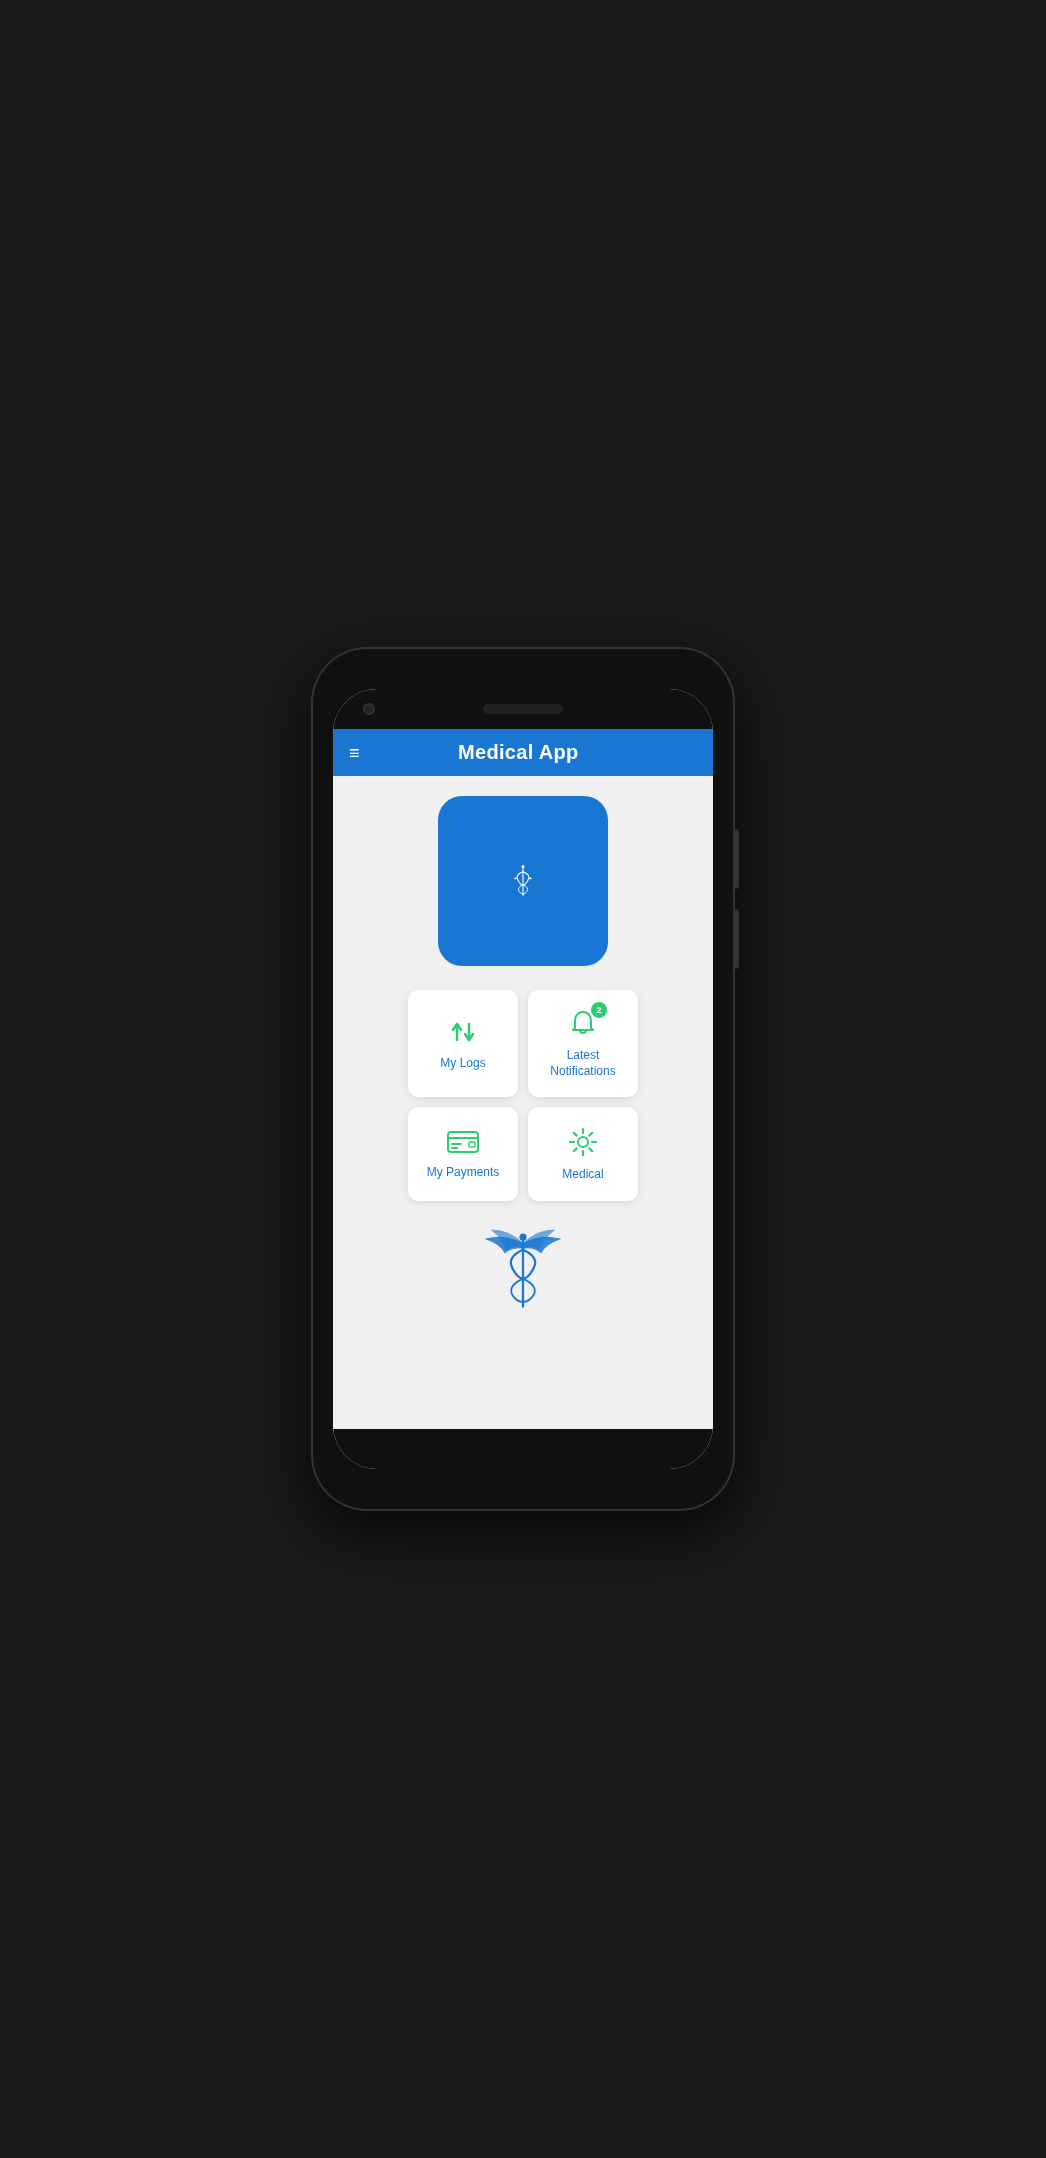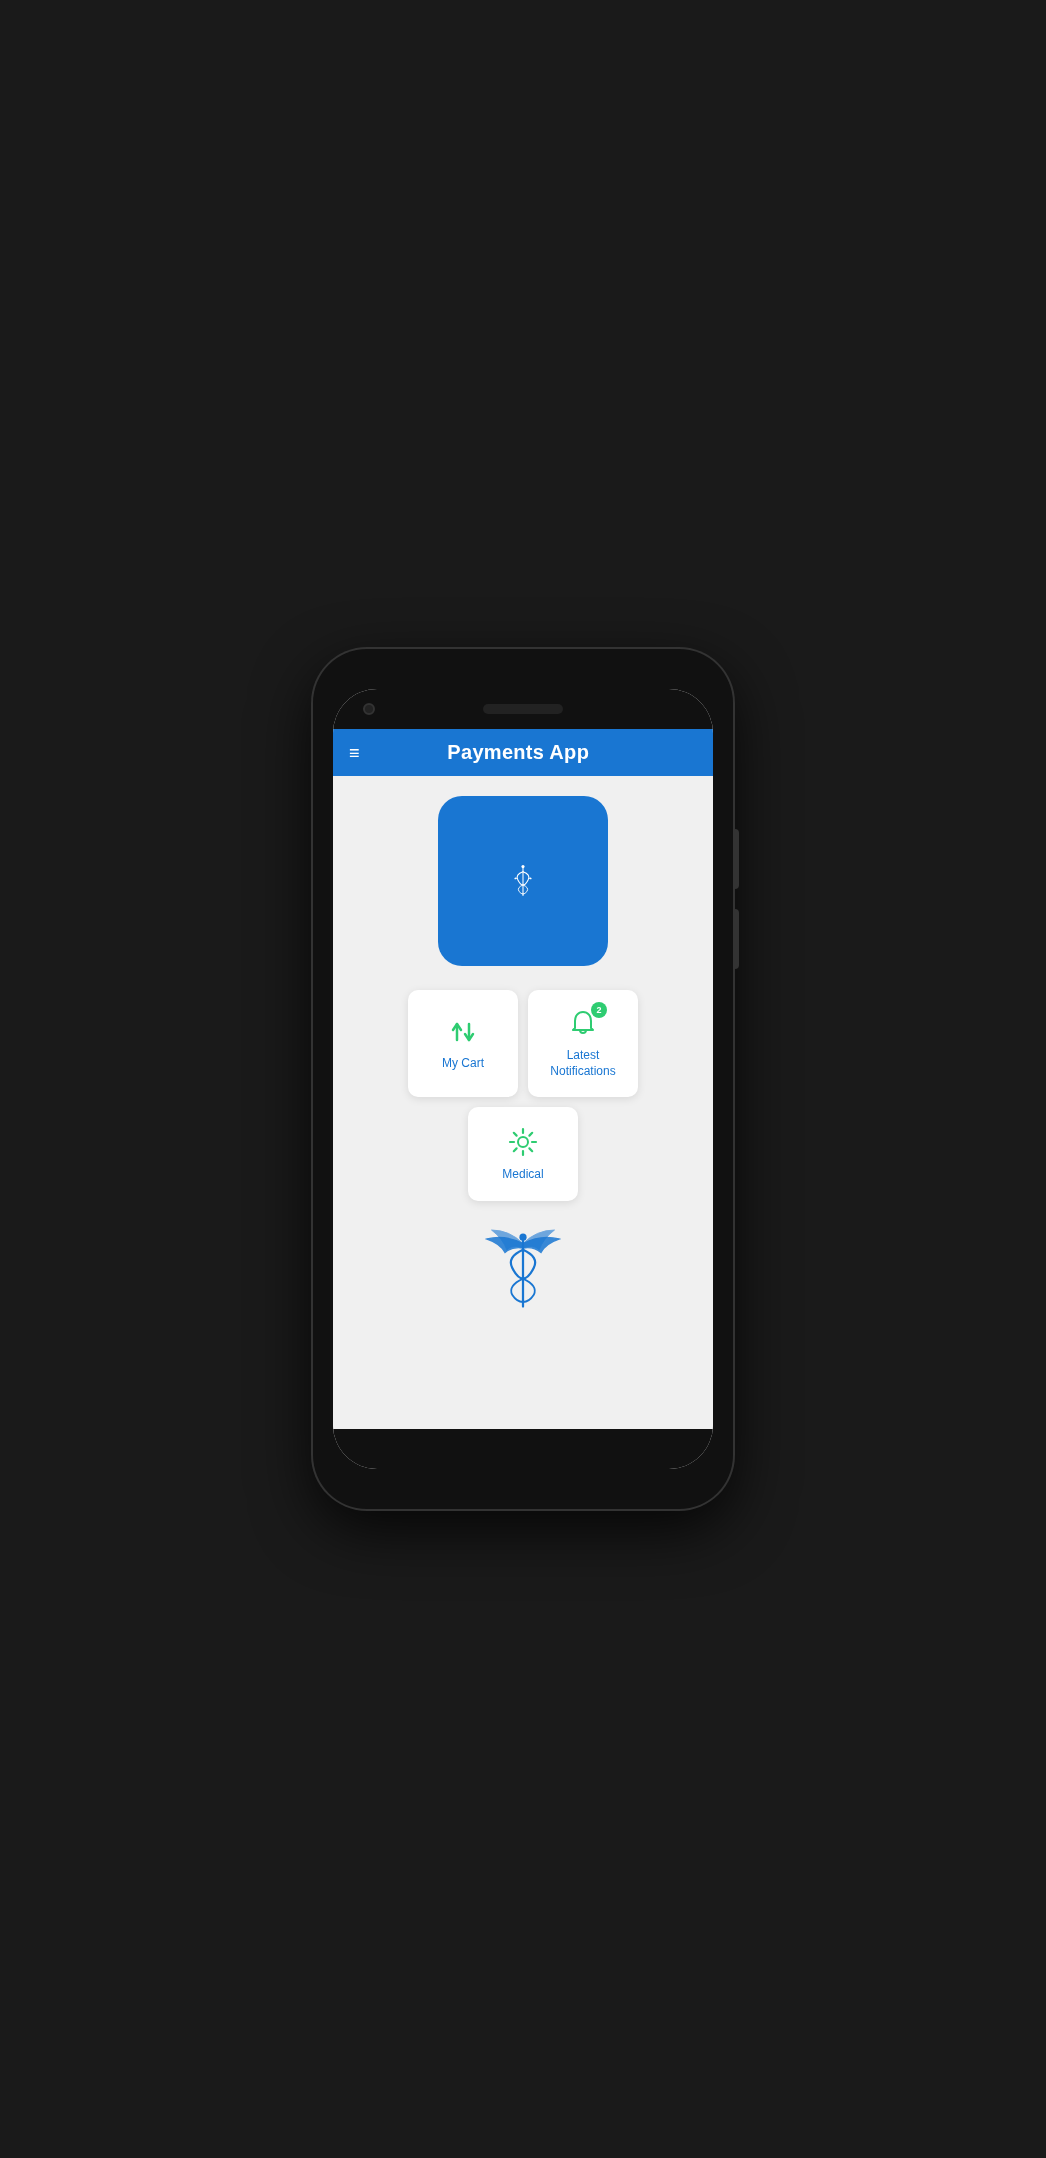--- a/index.html
+++ b/index.html
@@ -232,21 +232,21 @@
 <div class="phone-outer">
   <div class="phone-inner">
 
     <div class="phone-top">
       <div class="camera"></div>
       <div class="speaker"></div>
     </div>
 
     <div class="app-header">
       <div class="hamburger-icon">≡</div>
-      <div class="header-title">Payments App</div>
+      <div class="header-title">Medical App</div>
     </div>
 
     <div class="app-content">
 
       <div class="logo-container">
         <svg class="icon-svg" viewBox="0 0 100 130" fill="none" xmlns="http://www.w3.org/2000/svg" width="90" height="110">
 
           <line x1="50" y1="10" x2="50" y2="120" stroke="white" stroke-width="4" stroke-linecap="round"></line>
 
           <circle cx="50" cy="10" r="6" fill="white"></circle>
@@ -270,38 +270,50 @@
 
           <div class="menu-card">
             <div class="menu-icon">
               <svg width="32" height="32" viewBox="0 0 32 32" fill="none" xmlns="http://www.w3.org/2000/svg">
                 <line x1="10" y1="24" x2="10" y2="8" stroke="#2ecc71" stroke-width="2.5" stroke-linecap="round"></line>
                 <polyline points="6,14 10,8 14,14" fill="none" stroke="#2ecc71" stroke-width="2.5" stroke-linecap="round" stroke-linejoin="round"></polyline>
                 <line x1="22" y1="8" x2="22" y2="24" stroke="#2ecc71" stroke-width="2.5" stroke-linecap="round"></line>
                 <polyline points="18,18 22,24 26,18" fill="none" stroke="#2ecc71" stroke-width="2.5" stroke-linecap="round" stroke-linejoin="round"></polyline>
               </svg>
             </div>
-            <div class="menu-card-label">My Cart</div>
+            <div class="menu-card-label">My Logs</div>
           </div>
 
           <div class="menu-card">
             <div class="menu-icon">
               <svg width="32" height="32" viewBox="0 0 32 32" fill="none" xmlns="http://www.w3.org/2000/svg">
                 <path d="M16 4 C11 4 8 8 8 13 L8 20 L6 22 L26 22 L24 20 L24 13 C24 8 21 4 16 4Z" stroke="#2ecc71" stroke-width="2" fill="none" stroke-linecap="round" stroke-linejoin="round"></path>
                 <path d="M13 22 Q13 25 16 25 Q19 25 19 22" stroke="#2ecc71" stroke-width="2" fill="none" stroke-linecap="round"></path>
               </svg>
               <span class="notification-badge">2</span>
             </div>
             <div class="menu-card-label">Latest Notifications</div>
           </div>
 
         </div>
 
         <div class="menu-row">
 
+          <div class="menu-card">
+            <div class="menu-icon">
+              <svg width="36" height="30" viewBox="0 0 36 30" fill="none" xmlns="http://www.w3.org/2000/svg">
+                <rect x="3" y="5" width="30" height="20" rx="3" stroke="#2ecc71" stroke-width="2" fill="none"></rect>
+                <line x1="3" y1="11" x2="33" y2="11" stroke="#2ecc71" stroke-width="2"></line>
+                <line x1="7" y1="17" x2="16" y2="17" stroke="#2ecc71" stroke-width="2" stroke-linecap="round"></line>
+                <line x1="7" y1="21" x2="12" y2="21" stroke="#2ecc71" stroke-width="2" stroke-linecap="round"></line>
+                <rect x="24" y="15" width="6" height="5" rx="1" stroke="#2ecc71" stroke-width="1.5" fill="none"></rect>
+              </svg>
+            </div>
+            <div class="menu-card-label">My Payments</div>
+          </div>
 
           <div class="menu-card">
             <div class="menu-icon">
               <svg width="34" height="34" viewBox="0 0 34 34" fill="none" xmlns="http://www.w3.org/2000/svg">
                 <circle cx="17" cy="17" r="5" stroke="#2ecc71" stroke-width="2" fill="none"></circle>
                 <path d="M17 4 L17 8 M17 26 L17 30 M4 17 L8 17 M26 17 L30 17
                          M7.8 7.8 L10.6 10.6 M23.4 23.4 L26.2 26.2
                          M26.2 7.8 L23.4 10.6 M10.6 23.4 L7.8 26.2" stroke="#2ecc71" stroke-width="2.2" stroke-linecap="round"></path>
               </svg>
             </div>

